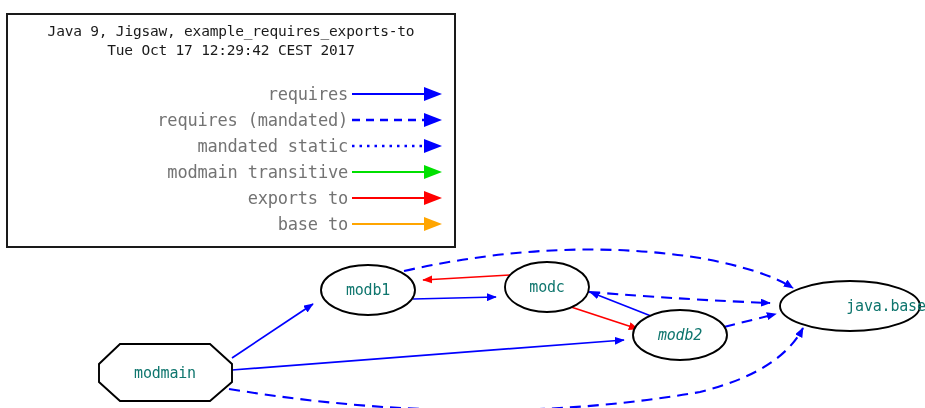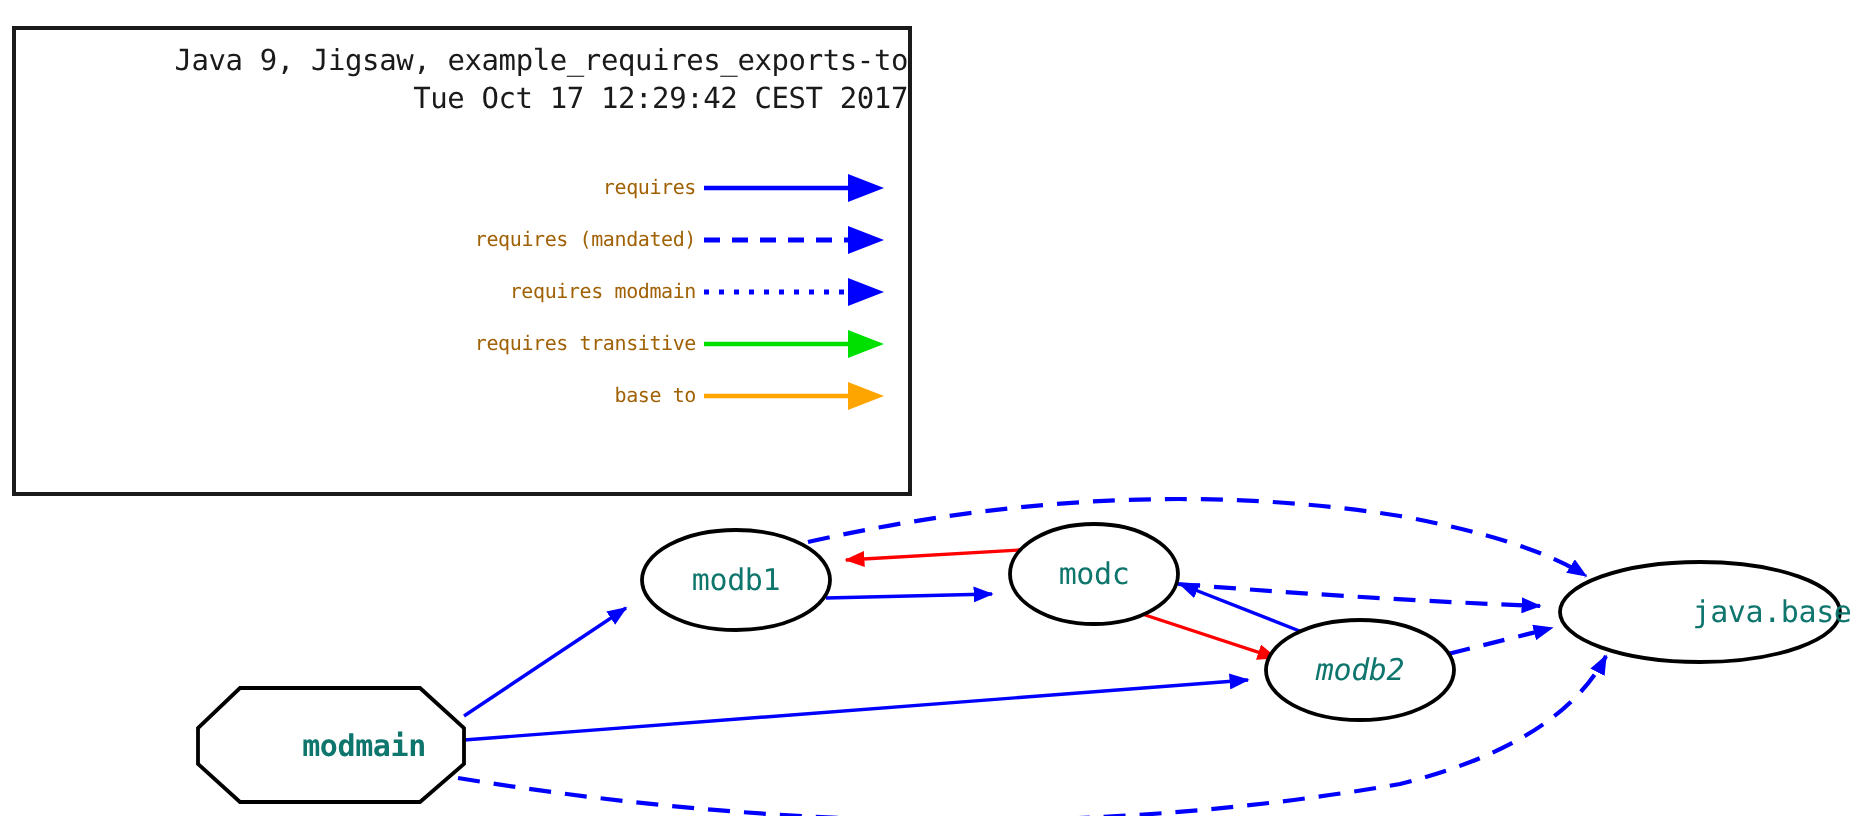--- a/index.html
+++ b/index.html
@@ -28,42 +28,42 @@
     position: absolute;
     left: 6px;
     top: 13px;
     width: 450px;
     height: 235px;
     border: 2px solid #1a1a1a;
     box-sizing: border-box;
     background: #ffffff;
   }
   .legend-title {
-    text-align: right;
+    text-align: center;
     font-size: 14.5px;
     line-height: 19px;
     color: #1a1a1a;
     margin-top: 7px;
     letter-spacing: -0.2px;
     white-space: nowrap;
   }
   .legend-rows {
     margin-top: 21px;
   }
   .legend-row {
     display: flex;
     align-items: center;
     height: 26px;
     padding-right: 8px;
   }
   .legend-label {
     flex: 1 1 auto;
     text-align: right;
-    font-size: 10px;
-    color: #a16207;
+    font-size: 17px;
+    color: #737373;
     white-space: nowrap;
     letter-spacing: -0.2px;
     margin-left: 12px;
   }
   .legend-arrow {
     flex: 0 0 auto;
     width: 96px;
     height: 20px;
     margin-left: 2px;
   }
@@ -116,21 +116,21 @@
 
     <ellipse cx="547" cy="287" rx="42" ry="25" fill="#ffffff" stroke="#000000" stroke-width="1.9"></ellipse>
 
     <ellipse cx="680" cy="335" rx="47" ry="25" fill="#ffffff" stroke="#000000" stroke-width="1.9"></ellipse>
 
     <ellipse cx="850" cy="306" rx="70" ry="25" fill="#ffffff" stroke="#000000" stroke-width="1.9"></ellipse>
 
     <polygon points="120,344 210,344 232,364 232,382 210,401 120,401 99,382 99,364" fill="#ffffff" stroke="#000000" stroke-width="1.9"></polygon>
   </svg>
 
-  <div class="node-label" style="left:182px; top:373px;font-weight:bold;">modmain</div>
+  <div class="node-label" style="left:165px; top:373px;">modmain</div>
   <div class="node-label" style="left:368px; top:290px;">modb1</div>
   <div class="node-label" style="left:547px; top:287px;">modc</div>
   <div class="node-label" style="left:680px; top:335px;font-style:italic;">modb2</div>
   <div class="node-label" style="left:850px; top:306px;margin-left:36px;">java.base</div>
 
   <div class="legend-box">
     <div class="legend-title">Java 9, Jigsaw, example_requires_exports-to</div>
     <div class="legend-title" style="margin-top:0;">Tue Oct 17 12:29:42 CEST 2017</div>
 
     <div class="legend-rows">
@@ -145,35 +145,42 @@
 
       <div class="legend-row">
         <span class="legend-label">requires (mandated)</span>
         <svg class="legend-arrow" viewBox="0 0 96 20">
           <line x1="2" y1="10" x2="76" y2="10" stroke="#0000ff" stroke-width="2.6" stroke-dasharray="8,6"></line>
           <path d="M74,3 L92,10 L74,17 z" fill="#0000ff"></path>
         </svg>
       </div>
 
       <div class="legend-row">
-        <span class="legend-label">requires modmain</span>
+        <span class="legend-label">mandated static</span>
         <svg class="legend-arrow" viewBox="0 0 96 20">
           <line x1="2" y1="10" x2="76" y2="10" stroke="#0000ff" stroke-width="2.6" stroke-dasharray="2.5,5"></line>
           <path d="M74,3 L92,10 L74,17 z" fill="#0000ff"></path>
         </svg>
       </div>
 
       <div class="legend-row">
-        <span class="legend-label">requires transitive</span>
+        <span class="legend-label">modmain transitive</span>
         <svg class="legend-arrow" viewBox="0 0 96 20">
           <line x1="2" y1="10" x2="76" y2="10" stroke="#00e000" stroke-width="2.2"></line>
           <path d="M74,3 L92,10 L74,17 z" fill="#00e000"></path>
         </svg>
       </div>
 
+      <div class="legend-row">
+        <span class="legend-label">exports to</span>
+        <svg class="legend-arrow" viewBox="0 0 96 20">
+          <line x1="2" y1="10" x2="76" y2="10" stroke="#ff0000" stroke-width="2.2"></line>
+          <path d="M74,3 L92,10 L74,17 z" fill="#ff0000"></path>
+        </svg>
+      </div>
 
       <div class="legend-row">
         <span class="legend-label">base to</span>
         <svg class="legend-arrow" viewBox="0 0 96 20">
           <line x1="2" y1="10" x2="76" y2="10" stroke="#ffa500" stroke-width="2.2"></line>
           <path d="M74,3 L92,10 L74,17 z" fill="#ffa500"></path>
         </svg>
       </div>
 
     </div>

